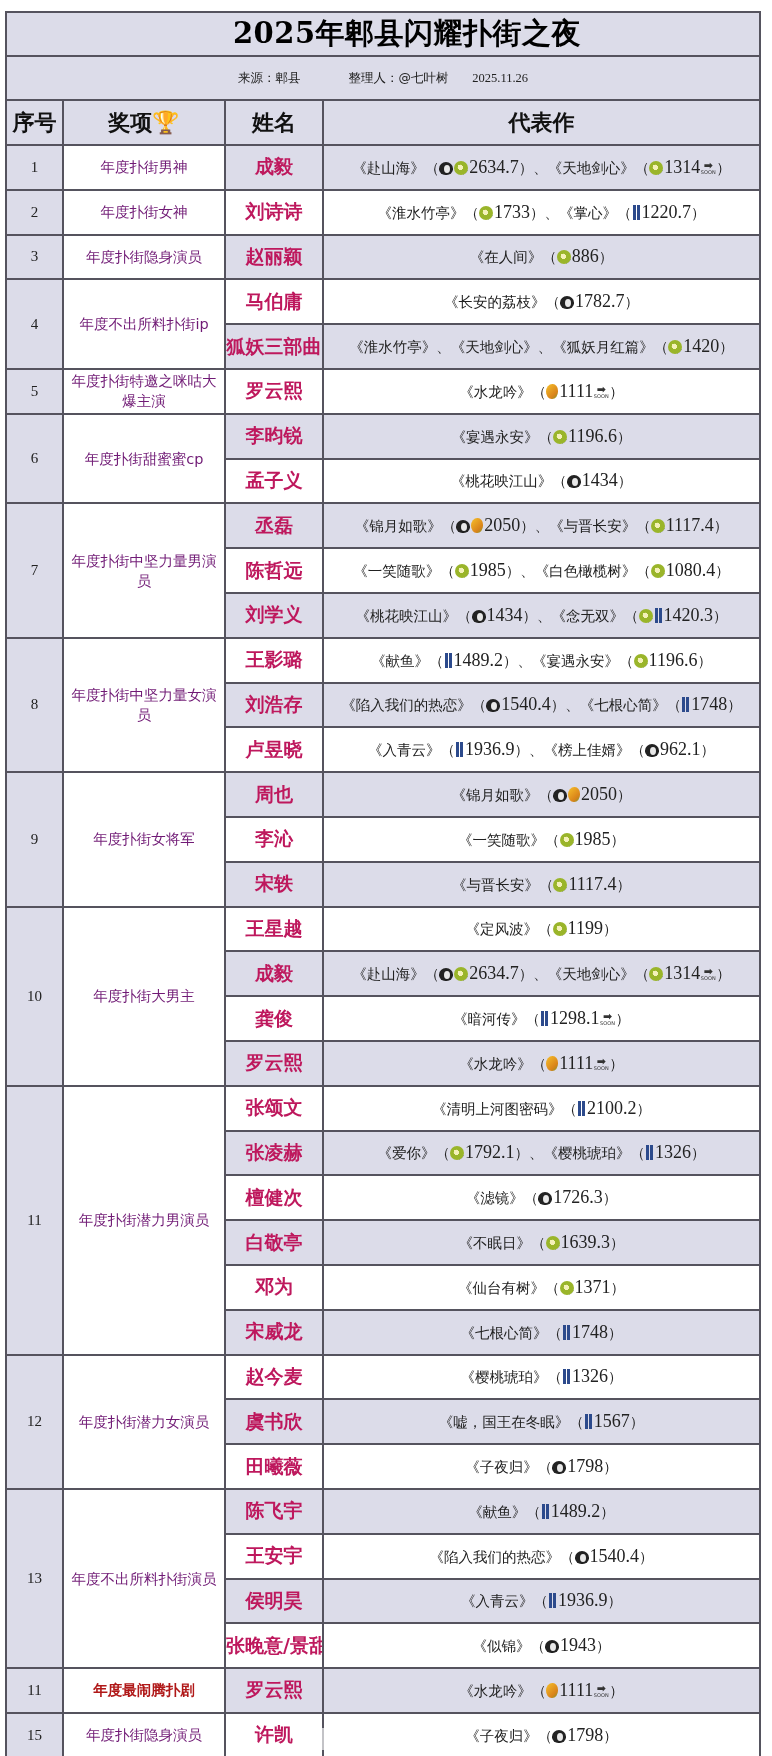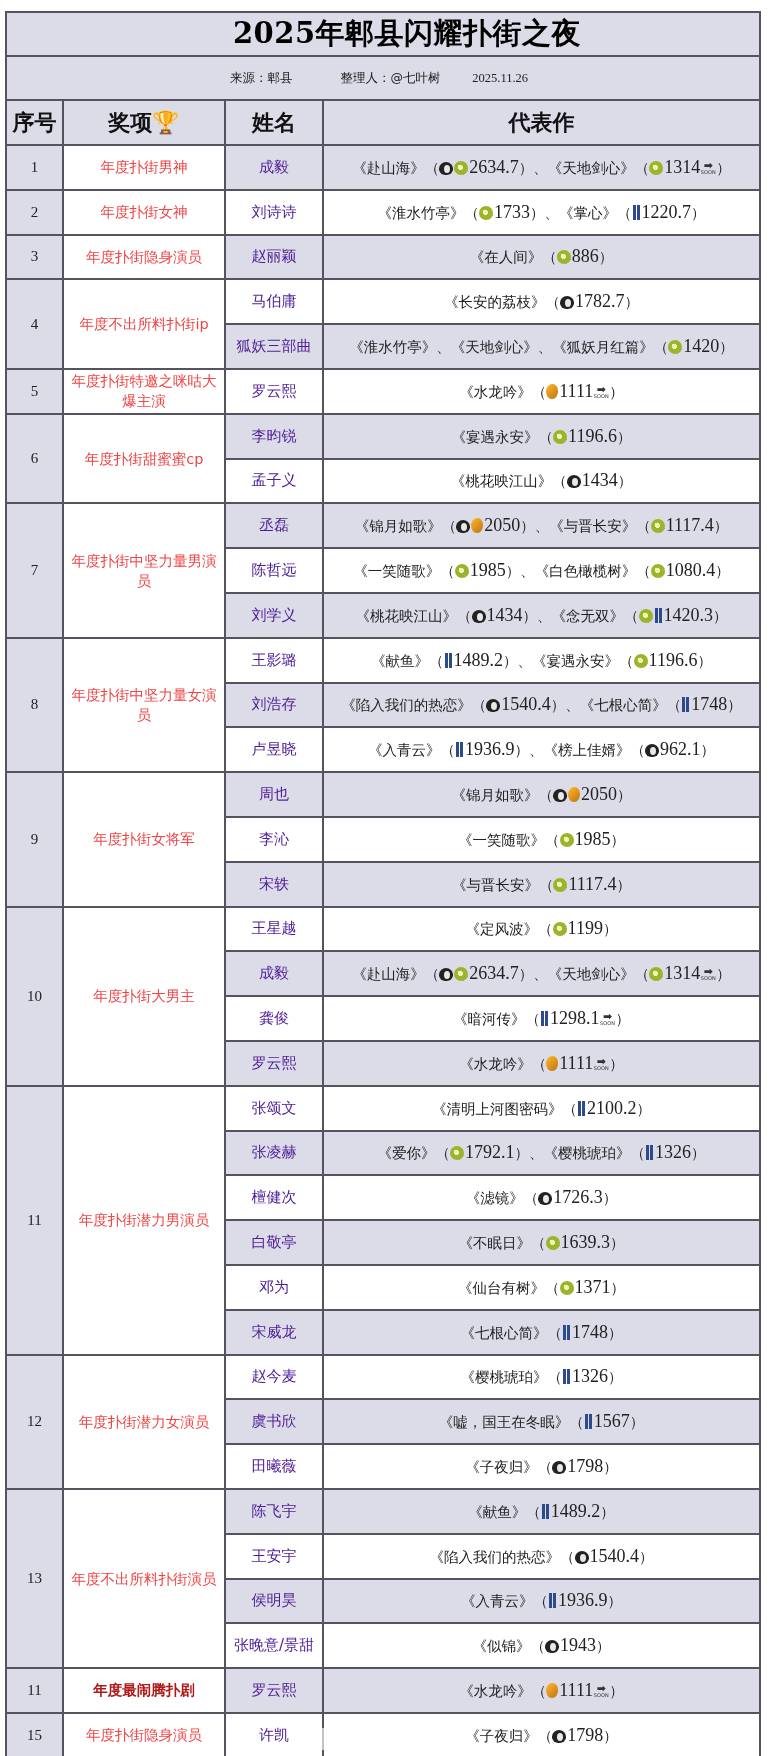--- a/index.html
+++ b/index.html
@@ -6,24 +6,24 @@
   body { width:772px; height:1756px; overflow:hidden; position:relative;
          font-family:"DejaVu Sans","Liberation Sans",sans-serif; color:#111; }
   .sheet { position:absolute; left:5px; top:11px; width:754px; }
   table { border-collapse:collapse; width:754px; table-layout:fixed; }
   td, th { border:2px solid #55535e; text-align:center; vertical-align:middle; padding:0; overflow:hidden; white-space:nowrap; }
   .title-cell { height:42px; background:#dcdce9; font-family:"DejaVu Serif","Liberation Serif",serif; font-weight:bold; font-size:29px; letter-spacing:0.5px; color:#000;padding-left:48px; }
   .sub-cell { height:42px; background:#dcdce9; font-size:12.5px; color:#222; }
   .sub-cell span { margin:0 14px;text-align:center; }
   .hdr { height:43px; background:#dcdce9; font-weight:bold; font-size:22px; color:#111; }
   .seq { background:#dcdce9; font-family:"Liberation Serif",serif; font-size:15px; color:#222; }
-  .award { background:#ffffff; font-size:14.5px; color:#ef4444; white-space:normal; line-height:20px; padding:0 4px; }
+  .award { background:#ffffff; font-size:14.5px; color:#701a75; white-space:normal; line-height:20px; padding:0 4px; }
   .award.red { color:#b01818; font-weight:bold; }
   tr.r td.name, tr.r td.works { height:42.8px; }
-  .name { font-size:15px; color:#4c1d95; }
+  .name { font-size:19px; color:#be185d;font-weight:bold; }
   .works { font-size:14.5px; color:#222; }
   .shade { background:#dcdce9; }
   .plain { background:#ffffff;margin-left:38px; }
   .num { font-family:"Liberation Serif",serif; font-size:18px; }
   .ic { display:inline-block; vertical-align:-2px; margin-right:1px; }
   .ic-penguin { width:14px; height:13px; border-radius:50% 50% 45% 45%; background:#222; position:relative; }
   .ic-penguin::after { content:""; position:absolute; left:5px; top:3px; width:6px; height:8px; border-radius:50%; background:#e8e8e8; }
   .ic-kiwi { width:14px; height:14px; border-radius:50%; background:radial-gradient(circle at 45% 45%, #f4f1b8 0 25%, #9ab52a 26% 70%, #5d7a14 71%); }
   .ic-mango { width:12px; height:15px; border-radius:55% 45% 50% 50%; background:linear-gradient(135deg,#f7c02a,#d9831a 70%,#7a9a2a); }
   .ic-youku { width:9px; height:15px; position:relative; }
@@ -44,21 +44,21 @@
         <col style="width:98px">
         <col style="width:437px">
     </colgroup>
     <thead>
       <tr>
           <td colspan="4" class="title-cell">2025年郫县闪耀扑街之夜</td>
         </tr>
       <tr>
           <td colspan="4" class="sub-cell">
         <span>来源：郫县</span>
-        <span><span style="margin:16px">整理人：@七叶树</span>&nbsp;&nbsp;<span style="margin:8px;font-family:'Liberation Serif',serif">2025.11.26</span></span>
+        <span><span style="margin:16px">整理人：@七叶树</span>&nbsp;&nbsp;<span style="margin:0;font-family:'Liberation Serif',serif">2025.11.26</span></span>
       </td>
         </tr>
       <tr>
         <td class="hdr">序号</td>
         <td class="hdr"><span>奖项</span><span style="color:#c8941a">🏆</span></td>
         <td class="hdr">姓名</td>
         <td class="hdr">代表作</td>
       </tr>
     </thead>
     <tbody id="tbody">

